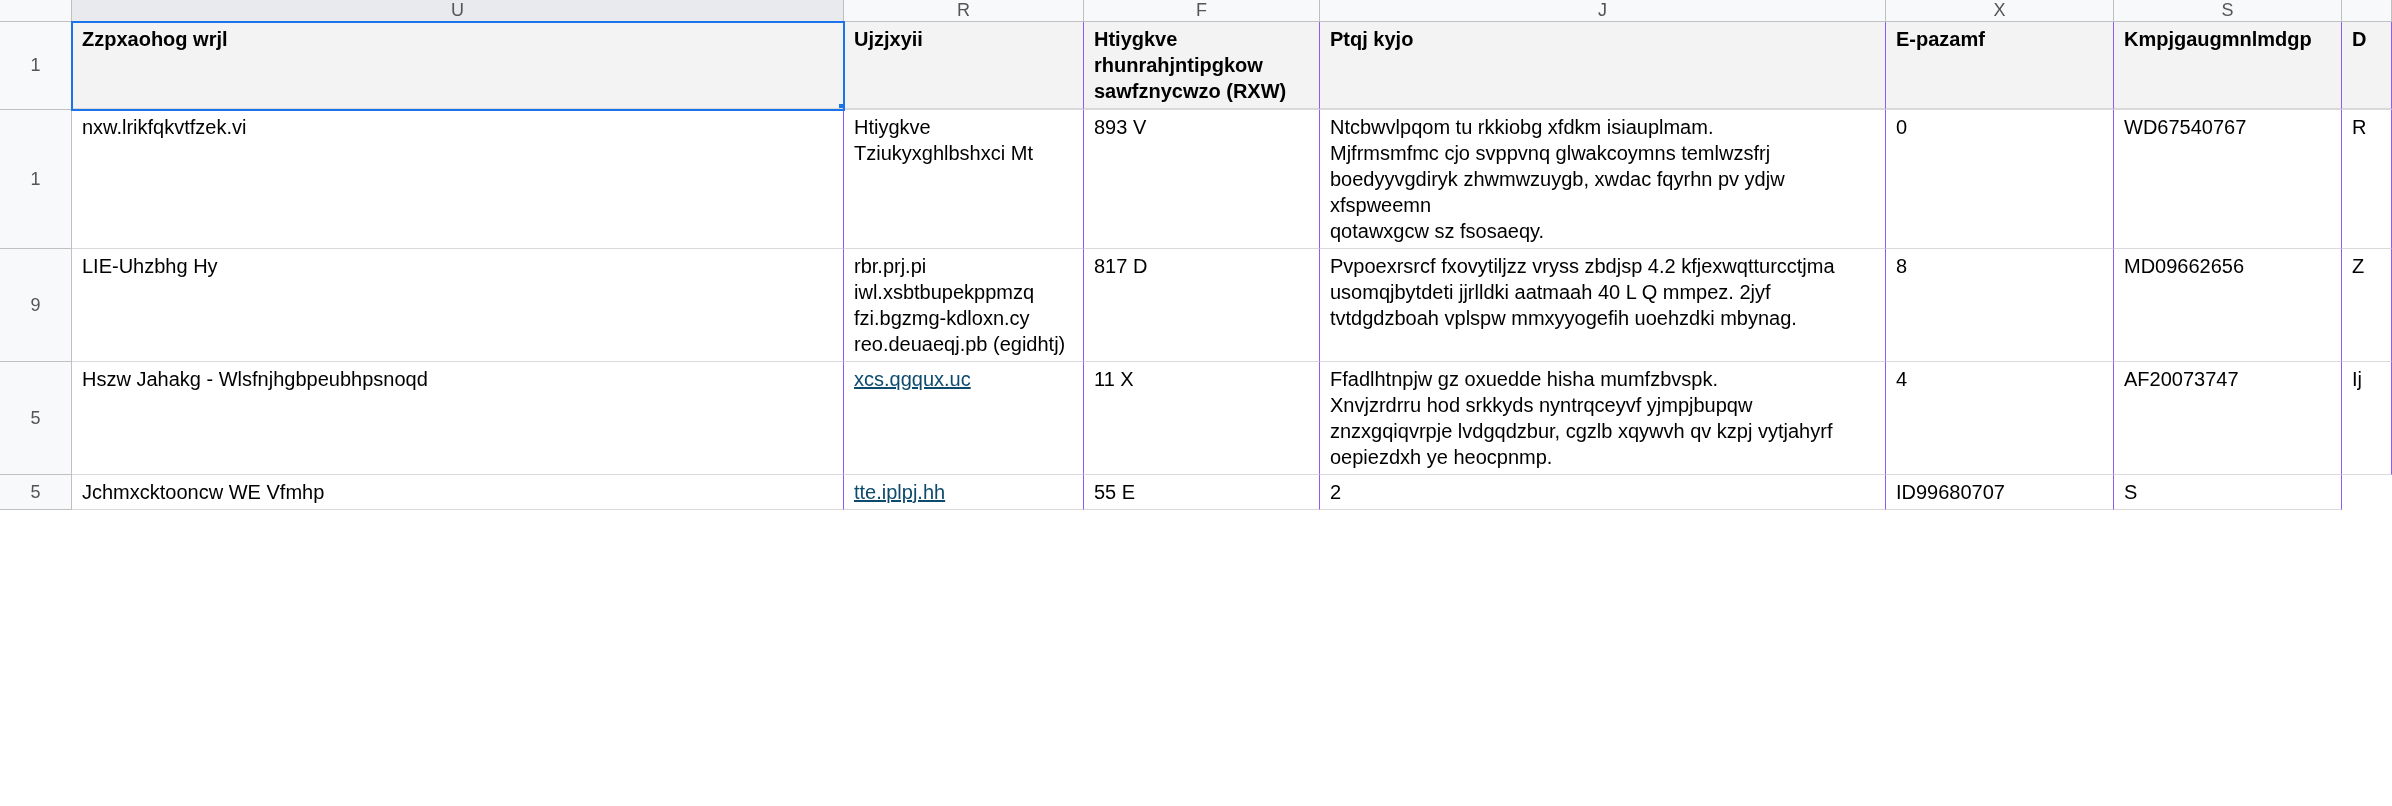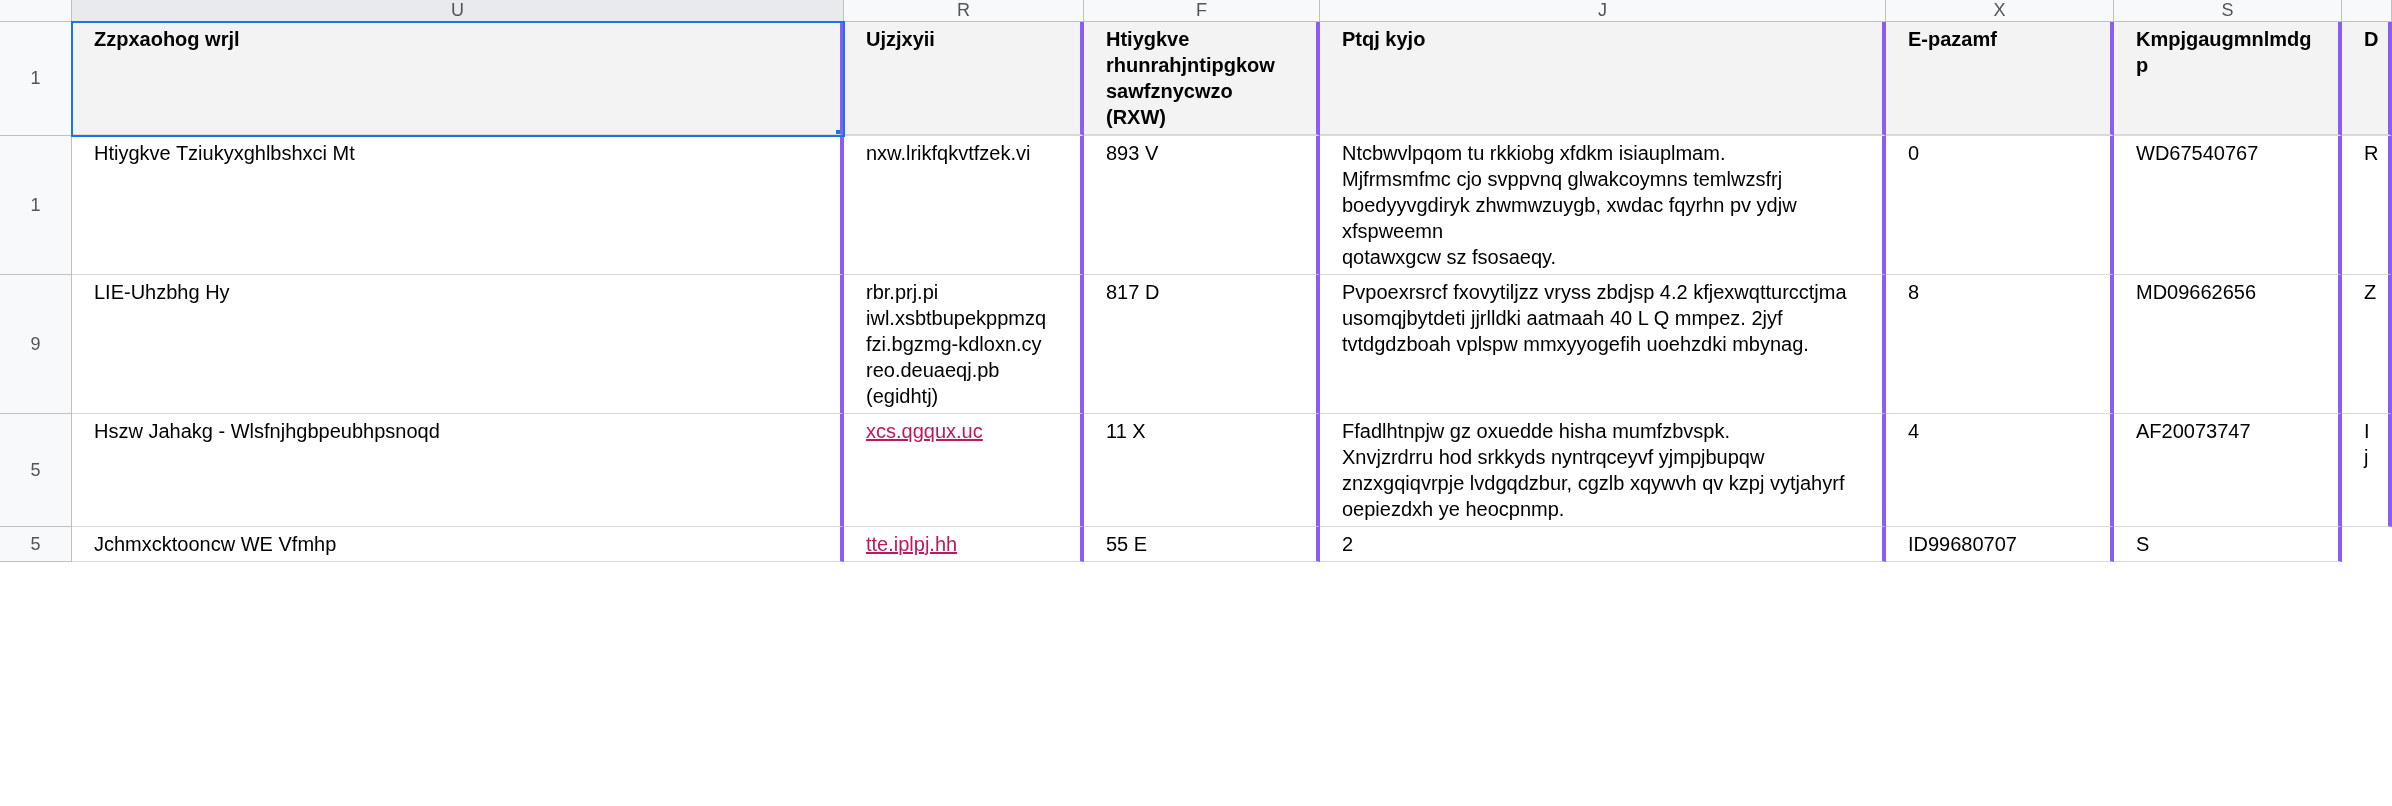--- a/index.html
+++ b/index.html
@@ -1,21 +1,21 @@
 <!DOCTYPE html>
 <html><head>
 <meta charset="utf-8">
 <style>
   * { box-sizing: border-box; margin: 0; padding: 0; }
   html, body { width: 100%; height: 100%; font-family: Arial, Helvetica, sans-serif; background: #fff; }
   .sheet { display: grid; position: relative; }
   .cell {
-    border-right: 4px solid #8b5cf6;
+    border-right: 1px solid #8b5cf6;
     border-bottom: 1px solid #d9d9d9;
-    padding: 4px 22px;
+    padding: 4px 10px;
     font-size: 20px;
     line-height: 1.3;
     overflow: hidden;
     white-space: pre-wrap;
     word-break: break-word;
     background: #fff;
     position: relative;
   }
   .col-header {
     background: #f8f9fa;
@@ -46,21 +46,21 @@
   }
   .header-row-cell {
     background: #f3f3f3;
     font-weight: bold;
     vertical-align: top;
   }
   .sheet-header-row-rowhead {
     background: #f8f9fa;
   }
   .ralign { text-align: left; }
-  .link { color: #be185d; text-decoration: underline; cursor: pointer; }
+  .link { color: #0c4a6e; text-decoration: underline; cursor: pointer; }
   .col-header.active-col {
     background: #e8eaed;
     border-bottom: 1px solid #c0c0c0;
   }
   .selected-cell {
     outline: 2px solid #1a73e8;
     outline-offset: -1px;
     z-index: 5;
   }
   .selected-cell::after {
@@ -92,22 +92,22 @@
     <div class="col-header"></div>
     <div class="row-header sheet-header-row-rowhead">1</div>
     <div class="cell header-row-cell freeze-line selected-cell">Zzpxaohog wrjl</div>
     <div class="cell header-row-cell freeze-line">Ujzjxyii</div>
     <div class="cell header-row-cell freeze-line">Htiygkve rhunrahjntipgkow sawfznycwzo (RXW)</div>
     <div class="cell header-row-cell freeze-line">Ptqj kyjo</div>
     <div class="cell header-row-cell freeze-line">E-pazamf</div>
     <div class="cell header-row-cell freeze-line">Kmpjgaugmnlmdgp</div>
     <div class="cell header-row-cell freeze-line">D</div>
     <div class="row-header">1</div>
+    <div class="cell">nxw.lrikfqkvtfzek.vi</div>
     <div class="cell">Htiygkve Tziukyxghlbshxci Mt</div>
-    <div class="cell">nxw.lrikfqkvtfzek.vi</div>
     <div class="cell ralign">893 V</div>
     <div class="cell">Ntcbwvlpqom tu rkkiobg xfdkm isiauplmam.
 Mjfrmsmfmc cjo svppvnq glwakcoymns temlwzsfrj boedyyvgdiryk zhwmwzuygb, xwdac fqyrhn pv ydjw xfspweemn
 qotawxgcw sz fsosaeqy.</div>
     <div class="cell ralign">0</div>
     <div class="cell">WD67540767</div>
     <div class="cell">R</div>
     <div class="row-header">9</div>
     <div class="cell">LIE-Uhzbhg Hy</div>
     <div class="cell">rbr.prj.pi

